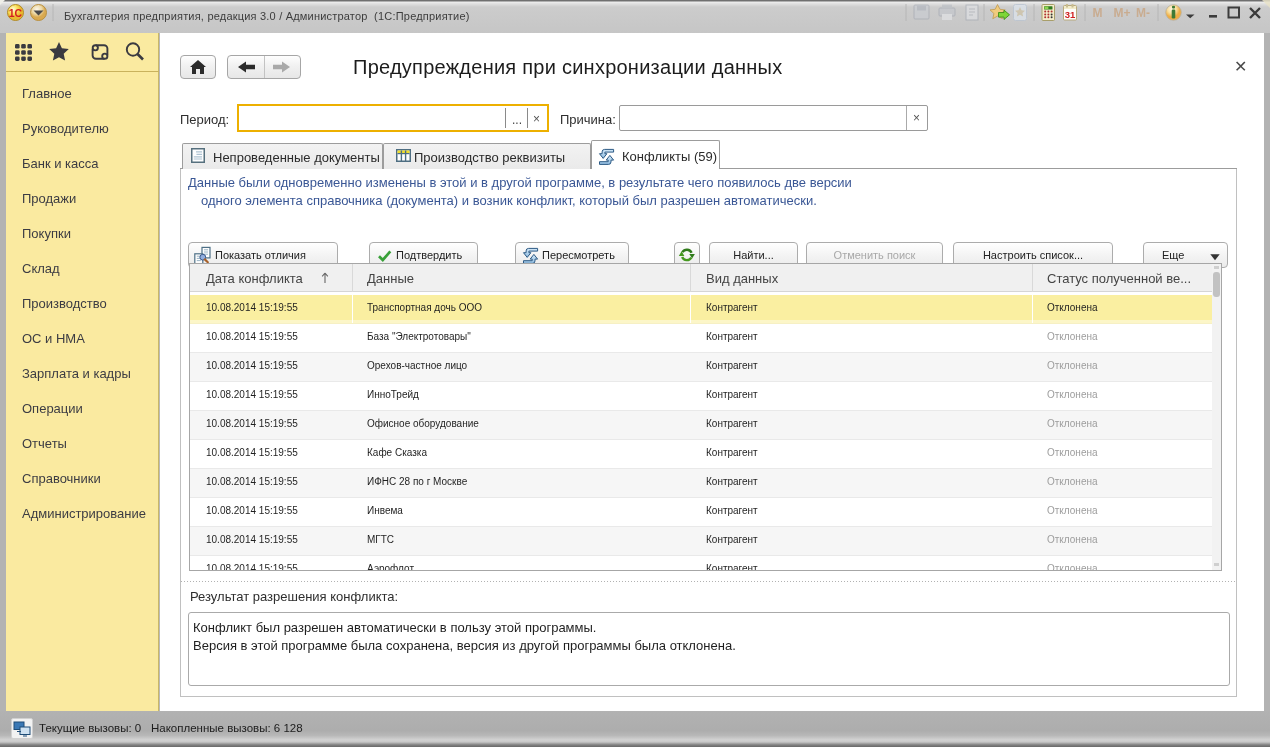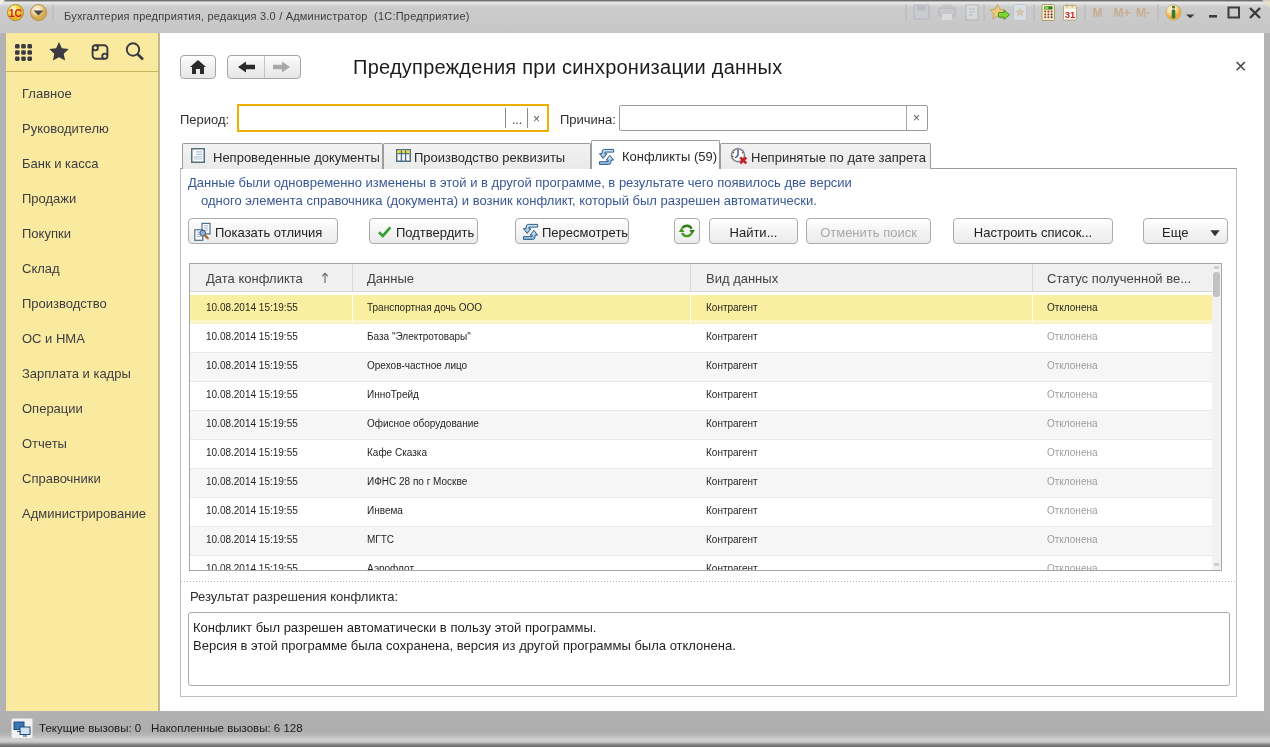--- a/index.html
+++ b/index.html
@@ -27,21 +27,21 @@
 .flabel{position:absolute;font-size:13px;color:#2e2e2e}
 
 .tab{position:absolute;top:143px;height:26px;border:1px solid #9c9c9c;border-bottom:none;border-radius:2px 2px 0 0;background:linear-gradient(#f2f2f2,#eaeaea);font-size:13px;color:#2b2b2b}
 .tab.active{top:140px;height:29px;background:#fff;z-index:3}
 .tabline{position:absolute;left:180px;top:168px;width:1057px;height:1px;background:#9c9c9c}
 
 #panel{position:absolute;left:180px;top:169px;width:1057px;height:528px;border:1px solid #c0c0c0;border-top:none;background:#fff}
 
 .infotxt{position:absolute;font-size:13px;color:#3a5795;white-space:nowrap}
 
-.tbtn{position:absolute;top:218px;height:26px;border:1px solid #acacac;border-radius:4px;background:linear-gradient(#ffffff,#f4f4f4 50%,#ebebeb);font-size:13px;color:#222}
+.tbtn{position:absolute;top:242px;height:26px;border:1px solid #acacac;border-radius:4px;background:linear-gradient(#ffffff,#f4f4f4 50%,#ebebeb);font-size:11px;color:#222}
 .tbtn span{position:absolute;white-space:nowrap}
 
 #tbl{position:absolute;left:189px;top:263px;width:1033px;height:308px;border:1px solid #a6a6a6;background:#fff;overflow:hidden}
 #thead{position:absolute;left:0;top:0;width:1031px;height:28px;background:#f0f0f0;border-bottom:1px solid #d5d5d5;color:#444}
 .hcell{position:absolute;top:7px;font-size:13px;white-space:nowrap}
 .hdiv{position:absolute;top:0;width:1px;height:28px;background:#d9d9d9}
 .row{position:absolute;left:0;width:1023px;height:29px}
 .cell{position:absolute;top:7px;font-size:10px;white-space:nowrap;color:#1f1f1f}
 .gray{color:#9d9d9d}
 
@@ -244,32 +244,20 @@
           <linearGradient id="gsy" x1="0" y1="0" x2="0" y2="1">
             <stop offset="0%" stop-color="#d3e8f8"></stop>
             <stop offset="100%" stop-color="#8fbbdf"></stop>
           </linearGradient>
         </defs>
       <path d="M15.6 1.4 L6.6 1.4 Q4.1 1.4 4.1 3.9 L4.1 5.7 L1.5 5.7 L5.2 10.4 L8.9 5.7 L6.9 5.7 L6.9 4.1 L15.6 4.1 Z" fill="url(#gsy)" stroke="#2c5a85" stroke-width="1"></path>
       <path d="M1.5 16.4 L10.5 16.4 Q13 16.4 13 13.9 L13 12.1 L15.6 12.1 L11.9 7.4 L8.2 12.1 L10.2 12.1 L10.2 13.7 L1.5 13.7 Z" fill="url(#gsy)" stroke="#2c5a85" stroke-width="1"></path>
     </svg>
     <span style="position:absolute;left:30px;top:8px">Конфликты (59)</span>
   </div>
-  <div class="tab" style="left:720px;width:211px">
-    <svg width="22" height="20" style="position:absolute;left:8px;top:4px">
-      <circle cx="9" cy="7.2" r="6.5" fill="#fbfcfd" stroke="#76848f" stroke-width="1.5"></circle>
-      <circle cx="9" cy="2.4" r="0.8" fill="#8a4a3a"></circle>
-        <circle cx="4.4" cy="4.6" r="0.8" fill="#8a4a3a"></circle>
-        <circle cx="3.8" cy="8.4" r="0.8" fill="#8a4a3a"></circle>
-        <circle cx="13.6" cy="4.6" r="0.8" fill="#8a4a3a"></circle>
-      <path d="M9 2.8 L9 7.2 L6.2 10" stroke="#3a5a8c" stroke-width="1.4" fill="none"></path>
-      <path d="M11.3 9.3 L17.3 15.3 M17.3 9.3 L11.3 15.3" stroke="#c62121" stroke-width="2.6"></path>
-    </svg>
-    <span style="position:absolute;left:30px;top:6px">Непринятые по дате запрета</span>
-  </div>
 
   <div class="infotxt" style="left:188px;top:175px">Данные были одновременно изменены в этой и в другой программе, в результате чего появилось две версии</div>
   <div class="infotxt" style="left:201px;top:193px">одного элемента справочника (документа) и возник конфликт, который был разрешен автоматически.</div>
 
   <div class="tbtn" style="left:188px;width:150px">
     <svg width="20" height="20" style="position:absolute;left:5px;top:3px">
       <rect x="8" y="1.4" width="8" height="10.5" fill="#fdfdfd" stroke="#4e7087" stroke-width="1.2"></rect>
       <path d="M10 3.8 h4 M10 6 h4 M10 8.2 h4" stroke="#9ab4c6"></path>
       <rect x="0.8" y="7.8" width="8" height="10.5" fill="#fdfdfd" stroke="#4e7087" stroke-width="1.2"></rect>
       <path d="M2.8 10.2 h4 M2.8 12.4 h4 M2.8 14.6 h4" stroke="#9ab4c6"></path>
@@ -295,21 +283,21 @@
     <svg width="18" height="17" style="position:absolute;left:3px;top:4px">
       <path d="M4.4 5.2 A5.2 5.2 0 0 1 13.6 5.8" fill="none" stroke="#2f7a1a" stroke-width="2.4"></path>
       <path d="M11.3 6.9 L16.9 6.9 L14.1 11.6 Z" fill="#2f7a1a"></path>
       <path d="M13.3 10.6 A5.2 5.2 0 0 1 4.1 10.1" fill="none" stroke="#45991f" stroke-width="2.4"></path>
       <path d="M0.8 9 L6.4 9 L3.6 4.3 Z" fill="#45991f"></path>
     </svg>
   </div>
   <div class="tbtn" style="left:709px;width:89px">
       <span style="left:50%;top:6px;transform:translateX(-50%)">Найти...</span>
     </div>
-  <div class="tbtn" style="left:806px;width:125px;color:#a8a8a8">
+  <div class="tbtn" style="left:806px;width:137px;color:#a8a8a8">
       <span style="left:50%;top:6px;transform:translateX(-50%)">Отменить поиск</span>
     </div>
   <div class="tbtn" style="left:953px;width:160px">
       <span style="left:50%;top:6px;transform:translateX(-50%)">Настроить список...</span>
     </div>
   <div class="tbtn" style="left:1143px;width:85px">
     <span style="left:18px;top:6px">Еще</span>
     <svg width="10" height="7" style="position:absolute;left:66px;top:11px">
         <path d="M0.3 0.3 L9.7 0.3 L5 6.2 Z" fill="#333"></path>
       </svg>

